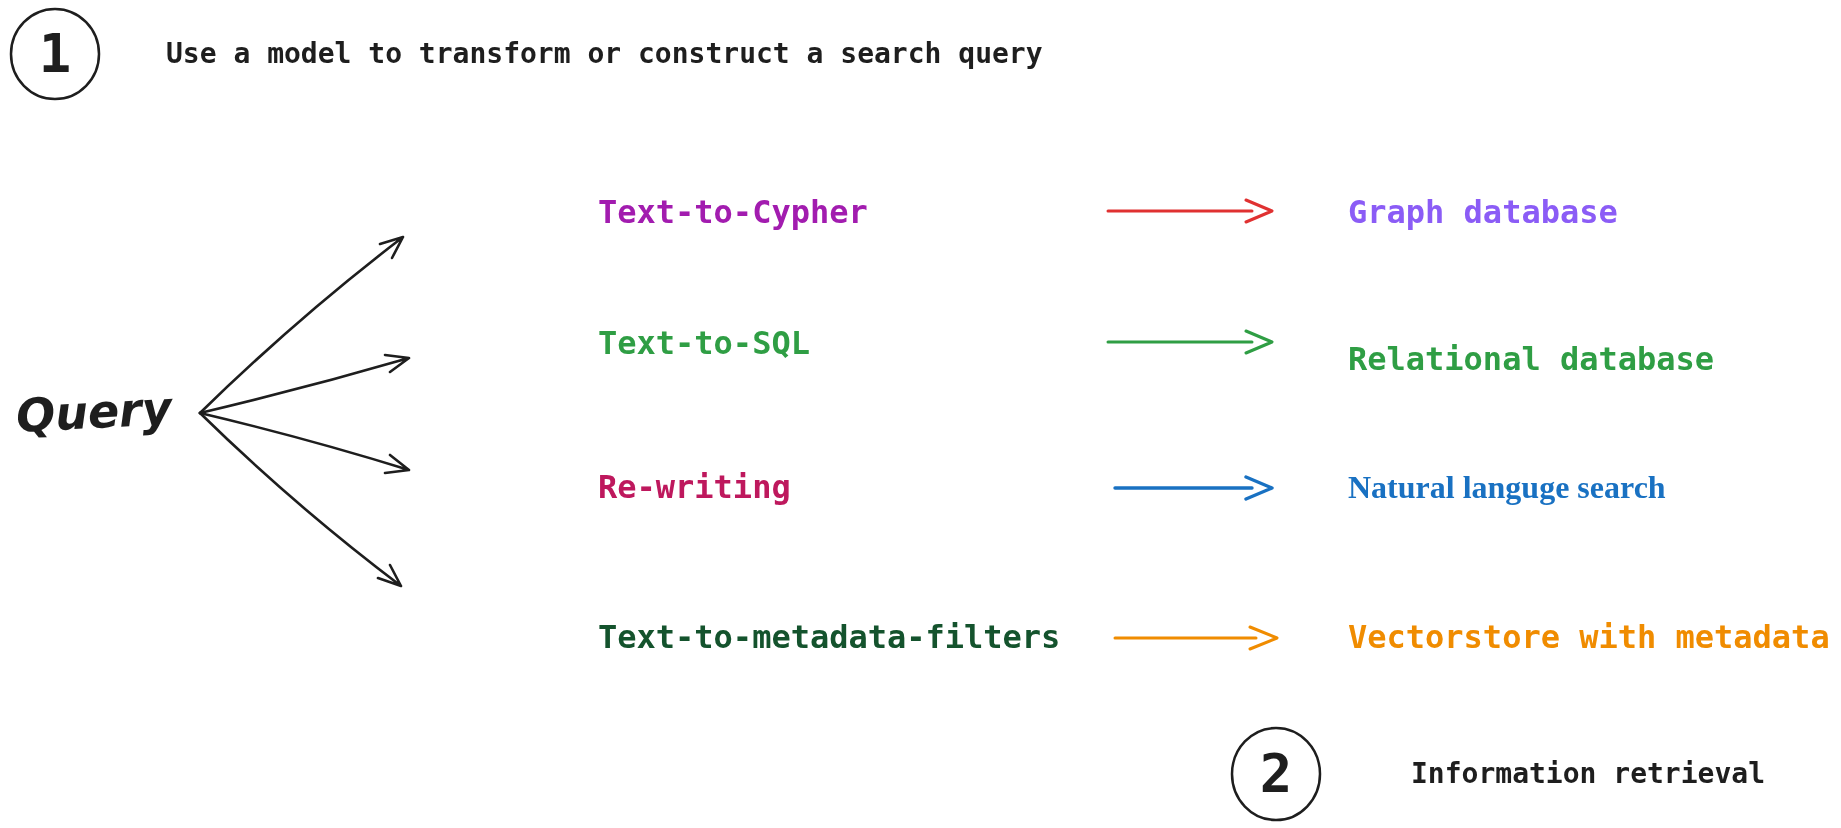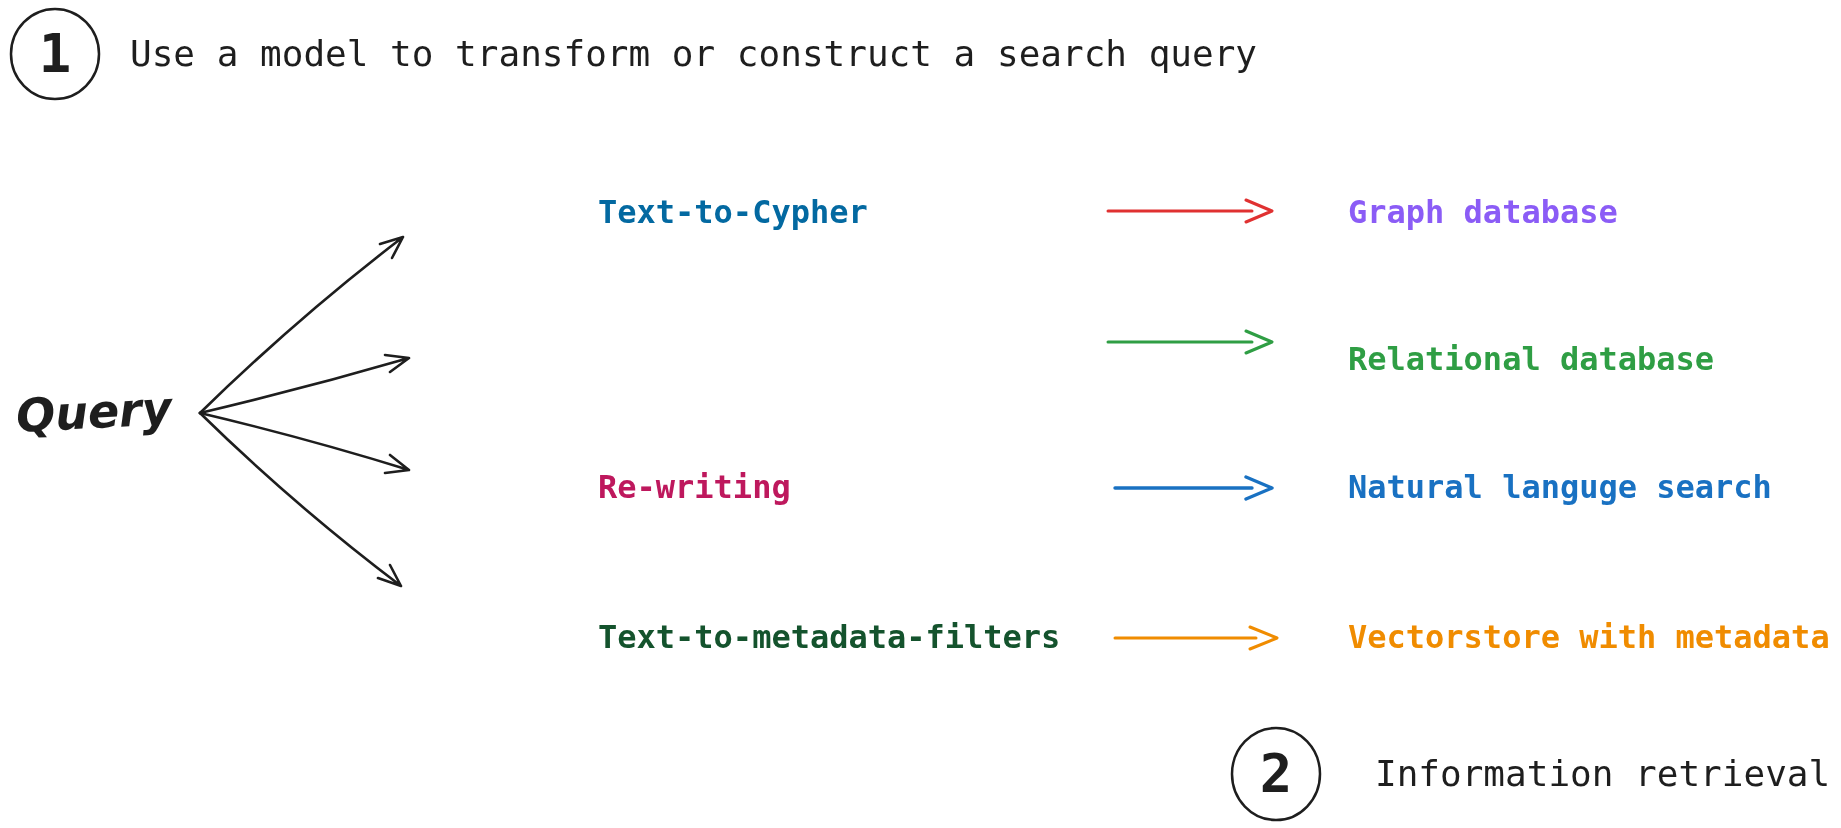--- a/index.html
+++ b/index.html
@@ -16,24 +16,25 @@
     font-family: "DejaVu Sans Mono", "Liberation Mono", monospace;
     color: #1e1e1e;
   }
   #arrow-layer {
     position: absolute;
     left: 0; top: 0;
     width: 1841px; height: 828px;
   }
   .step-label {
     position: absolute;
-    font-size: 36px;
-    font-weight: 400;
+    font-size: 28px;
+    font-weight: 700;
     line-height: 38px;
     white-space: nowrap;
+    margin-left: 36px;
   }
   .step-number {
     position: absolute;
     font-size: 54px;
     font-weight: 700;
     line-height: 54px;
     width: 90px;
     text-align: center;
     white-space: nowrap;
   }
@@ -89,27 +90,28 @@
     <g stroke-width="3" stroke="#f08c00">
       <path d="M1115 638 L1256 638 M1250 627 L1277 638 L1250 649"></path>
     </g>
   </svg>
 
   <div class="step-number" style="left:10px; top:27px;">1</div>
   <div class="step-label" style="left:130px; top:35px;">Use a model to transform or construct a search query</div>
 
   <div class="query-label">Query</div>
 
-  <div class="method-label" style="top: 193px; color: #0369a1;">Text-to-Cypher</div>
+  <div class="method-label" style="top: 193px; color: #a21caf;">Text-to-Cypher</div>
   <div class="target-label" style="top: 193px; color: #8b5cf6;">Graph database</div>
 
+  <div class="method-label" style="top: 324px; color: rgb(47, 158, 68);">Text-to-SQL</div>
   <div class="target-label" style="top: 324px; color: rgb(47, 158, 68); margin-top: 16px;">Relational database</div>
 
   <div class="method-label" style="top: 468px; color: #be185d;">Re-writing</div>
-  <div class="target-label" style="top: 468px; color: rgb(25, 113, 194);">Natural languge search</div>
+  <div class="target-label" style="top: 468px; color: rgb(25, 113, 194); font-family: Liberation Serif, serif;">Natural languge search</div>
 
   <div class="method-label" style="top: 618px; color: #14532d; text-align: center;">Text-to-metadata-filters</div>
   <div class="target-label" style="top: 618px; color: rgb(240, 140, 0); text-align: right;">Vectorstore with metadata</div>
 
   <div class="step-number" style="left:1231px; top:747px;">2</div>
   <div class="step-label" style="left:1375px; top:755px;">Information retrieval</div>
 
 </div>
 
 </body></html>

